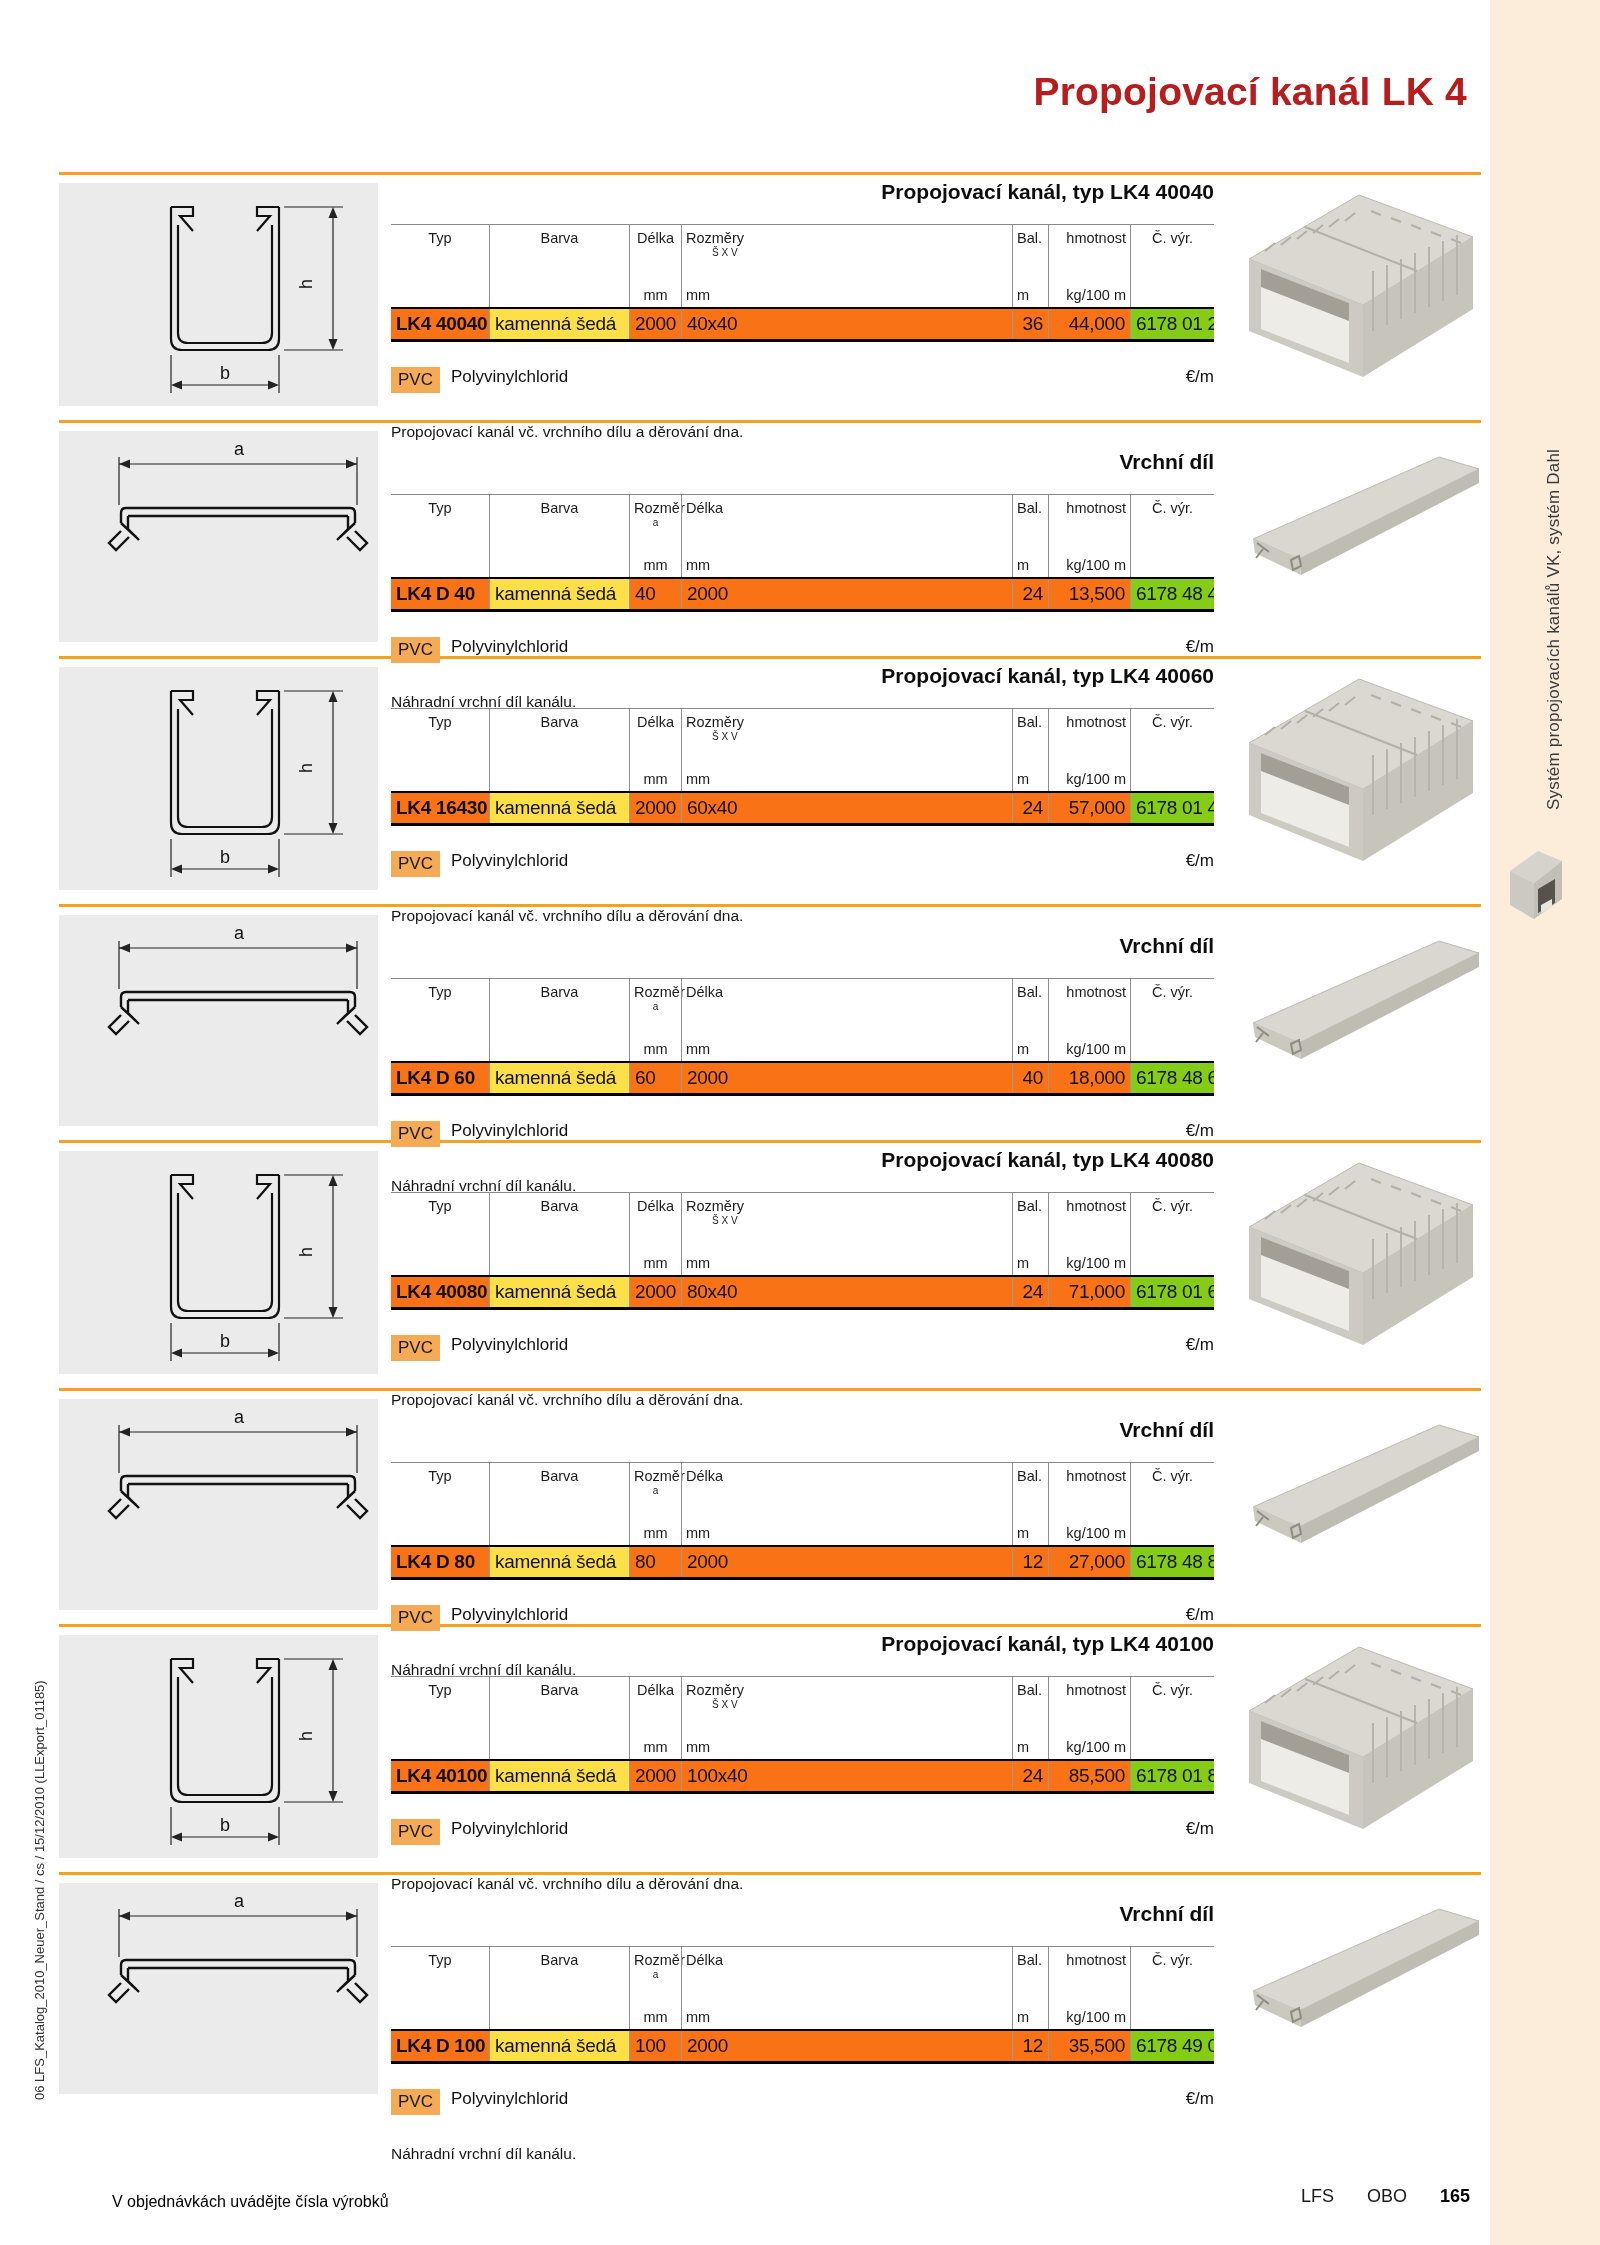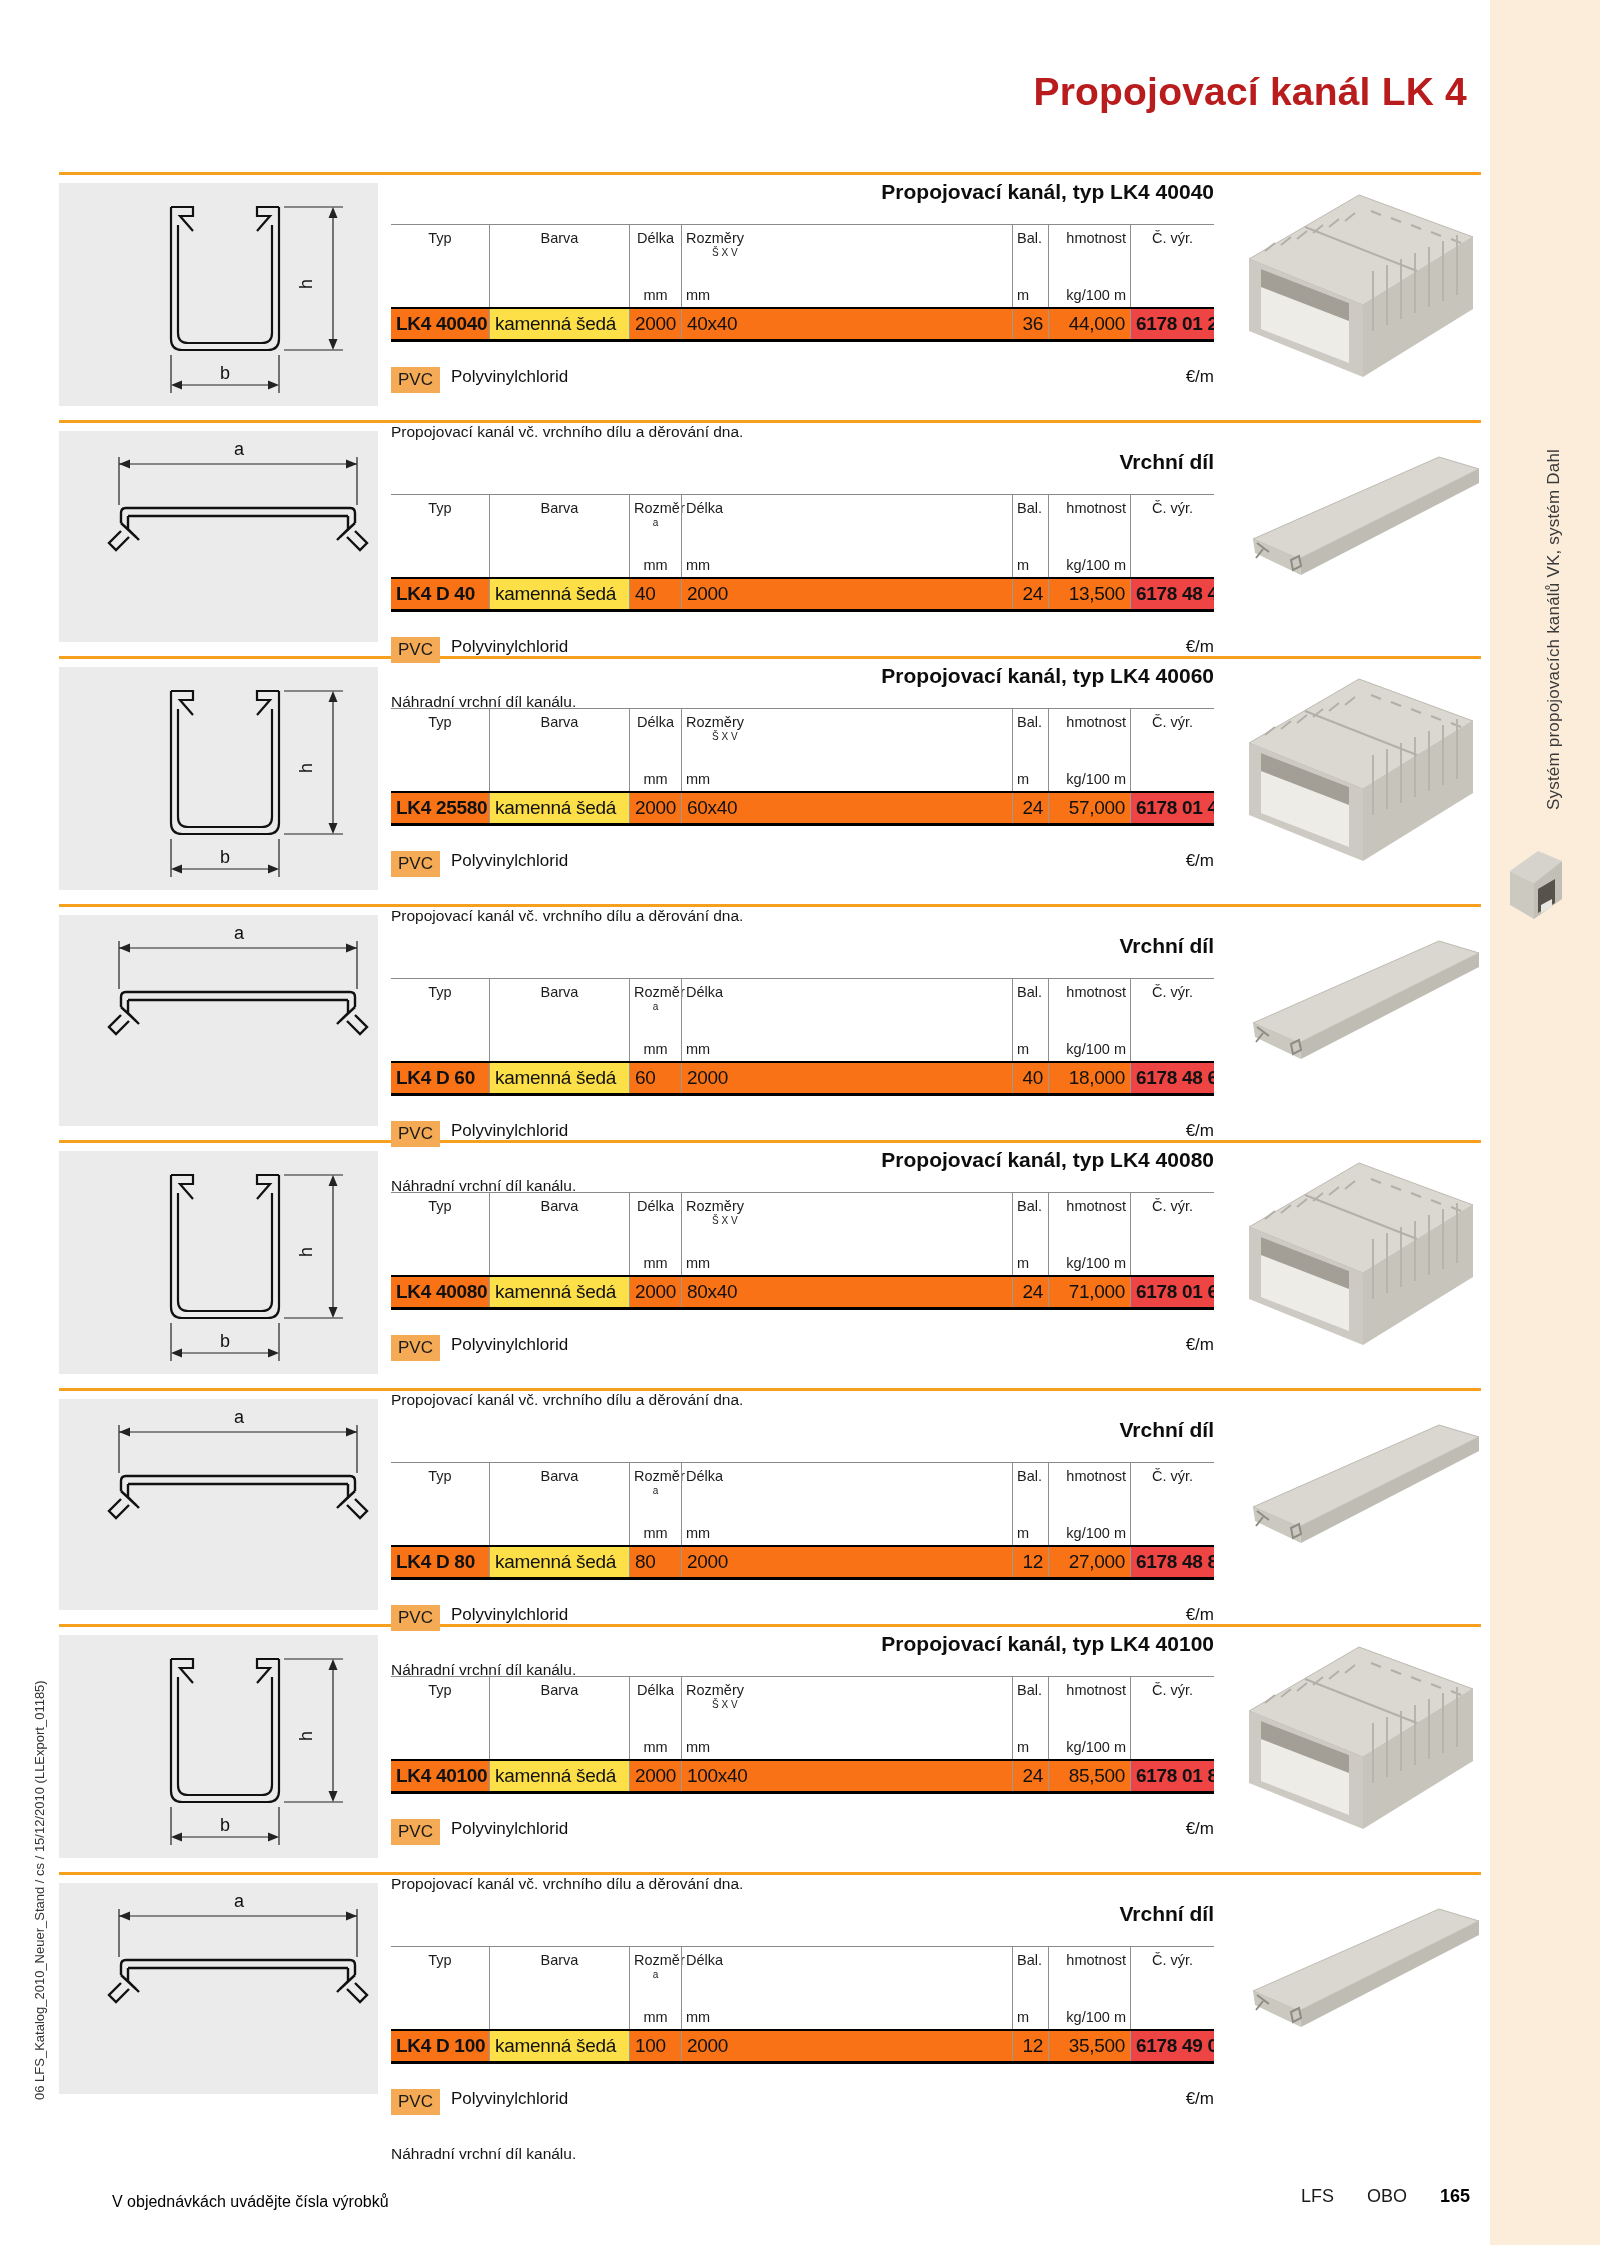--- a/index.html
+++ b/index.html
@@ -52,21 +52,21 @@
   .c-4 .hsub{padding-left:26px;}
   .c-bal{width:36px;text-align:left;}
   .c-hmot{width:82px;text-align:right;}
   .c-cvyr{width:84px;text-align:center;}
   .trow{display:flex;height:33px;border-bottom:3px solid #000;box-sizing:border-box;font-size:19px;letter-spacing:-0.3px;}
   .tcell{box-sizing:border-box;background:#f97316;display:flex;align-items:center;padding:0 5px;border-left:1px solid #9a9a9a;overflow:hidden;white-space:nowrap;}
   .tcell:first-child{border-left:none;}
   .tcell.typ{font-weight:bold;}
   .tcell.barva{background:#fde047;}
   .tcell.num{justify-content:flex-end;}
-  .tcell.cvyr{background:#ef4444;font-weight:bold;justify-content:flex-start;}
+  .tcell.cvyr{background:#84cc16;font-weight:normal;justify-content:flex-start;}
   
   .mat-row{display:flex;align-items:flex-start;margin-top:10px;font-size:17px;}
   .badge{background:#F5AB55;padding:3px 7px;color:#1a1a1a;}
   .mat-name{margin-left:11px;}
   .price{margin-left:auto;}
   .desc{margin-top:15px;font-size:15.5px;color:#161616;}
   
   .photo{width:240px;margin-left:auto;position:relative;flex:none;}
   .photo svg{position:absolute;left:0;}
   .photo .photo-duct{top:6px;}
@@ -404,21 +404,21 @@
             <div class="hunit">kg/100 m</div>
           </div>
           <div class="hcell c-cvyr">
             <div class="hlabel">
                 <span>Č. výr.</span>
               </div>
               <div class="hunit"></div>
           </div>
         </div>
         <div class="trow">
-          <div class="tcell c-typ typ">LK4 25580</div>
+          <div class="tcell c-typ typ">LK4 16430</div>
           <div class="tcell c-barva barva">kamenná šedá</div>
           <div class="tcell c-3">2000</div>
           <div class="tcell c-4">60x40</div>
           <div class="tcell c-bal num">24</div>
           <div class="tcell c-hmot num">57,000</div>
           <div class="tcell c-cvyr cvyr">6178 01 4</div>
         </div>
       </div>
       <div class="mat-row">
         <span class="badge">PVC</span>

